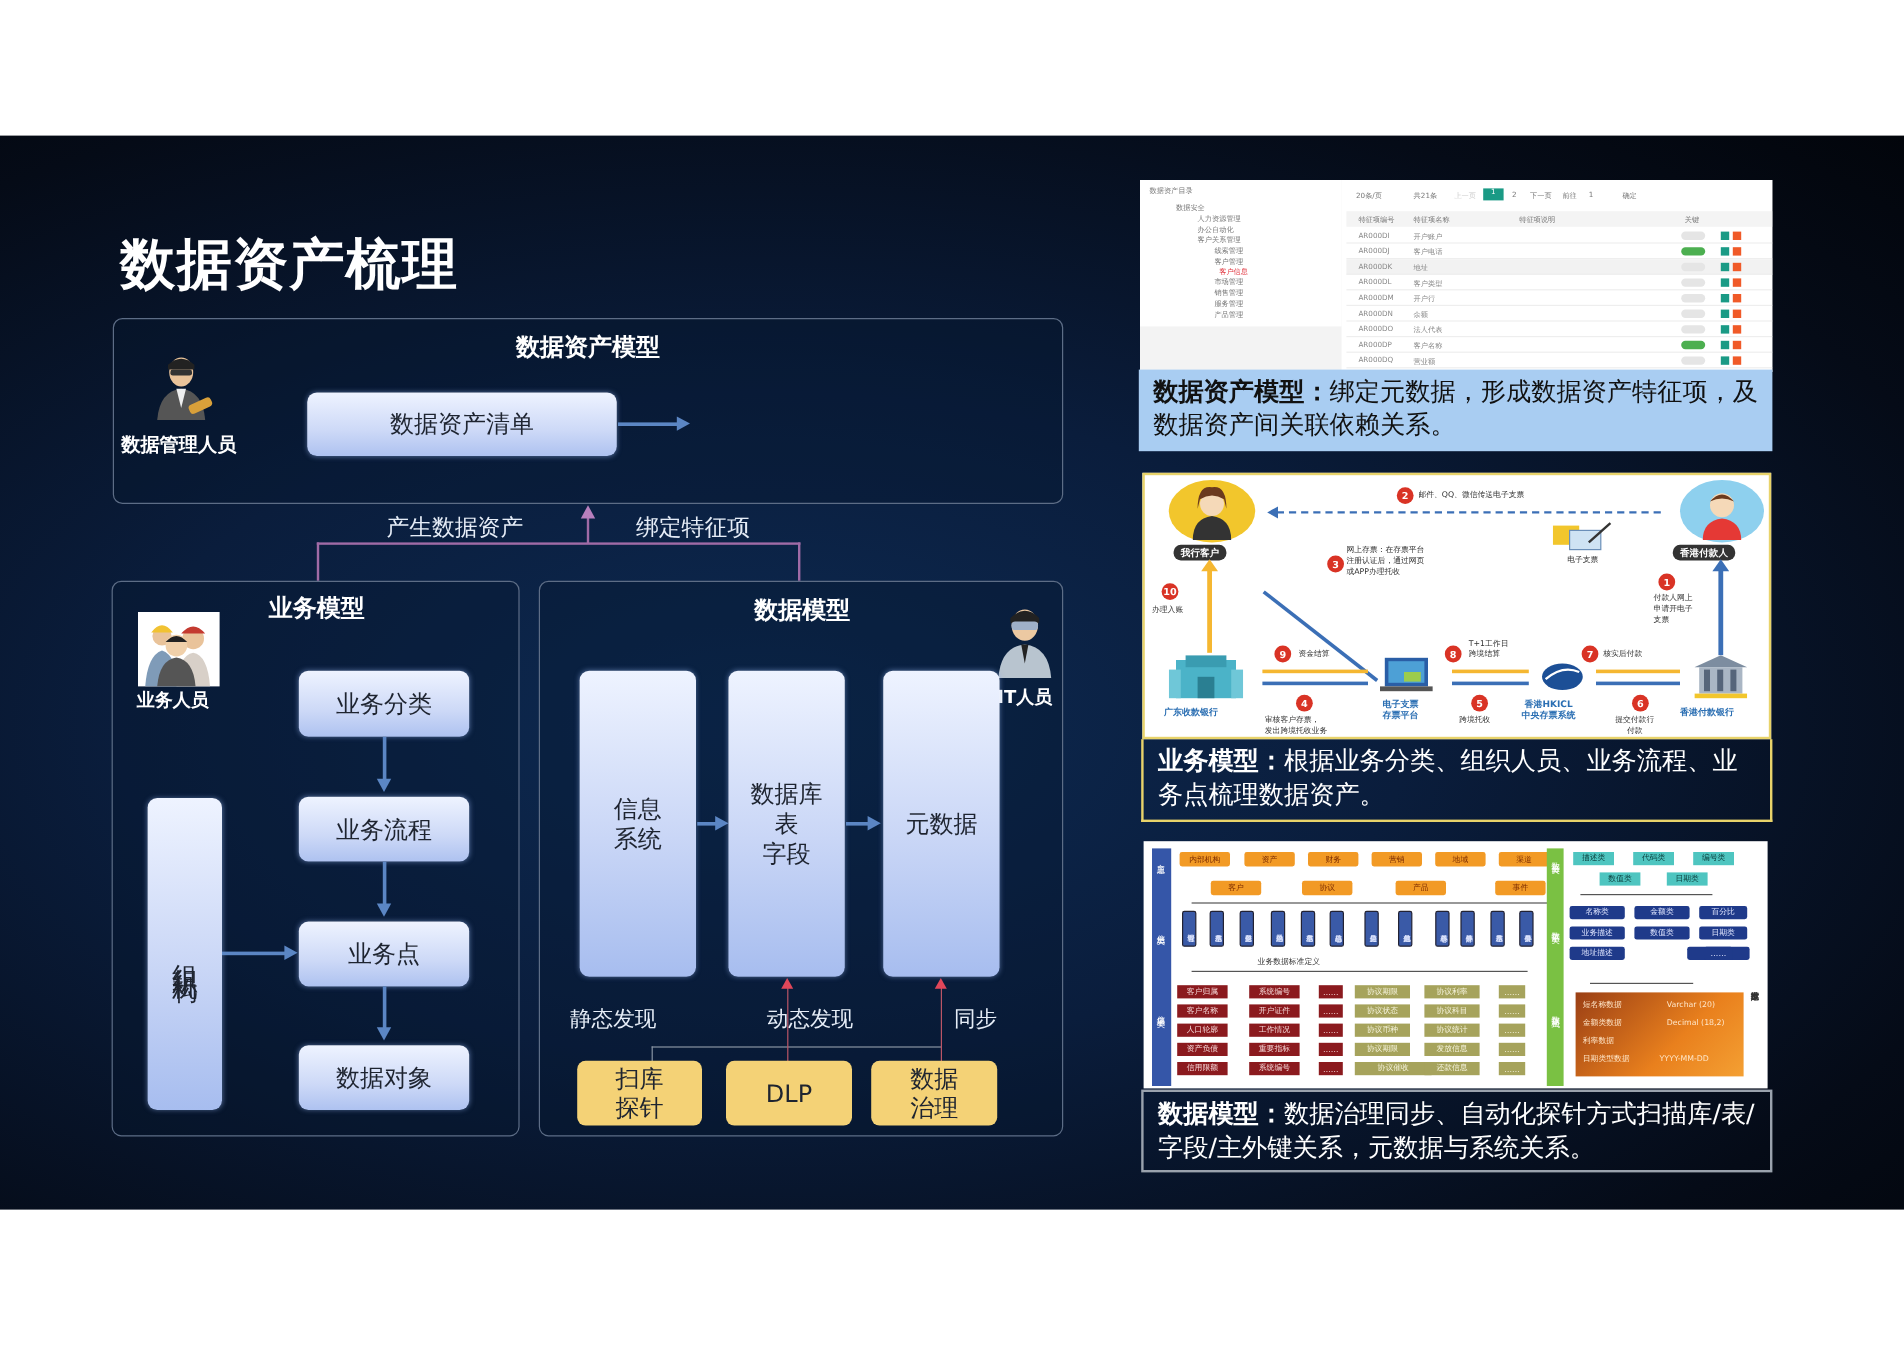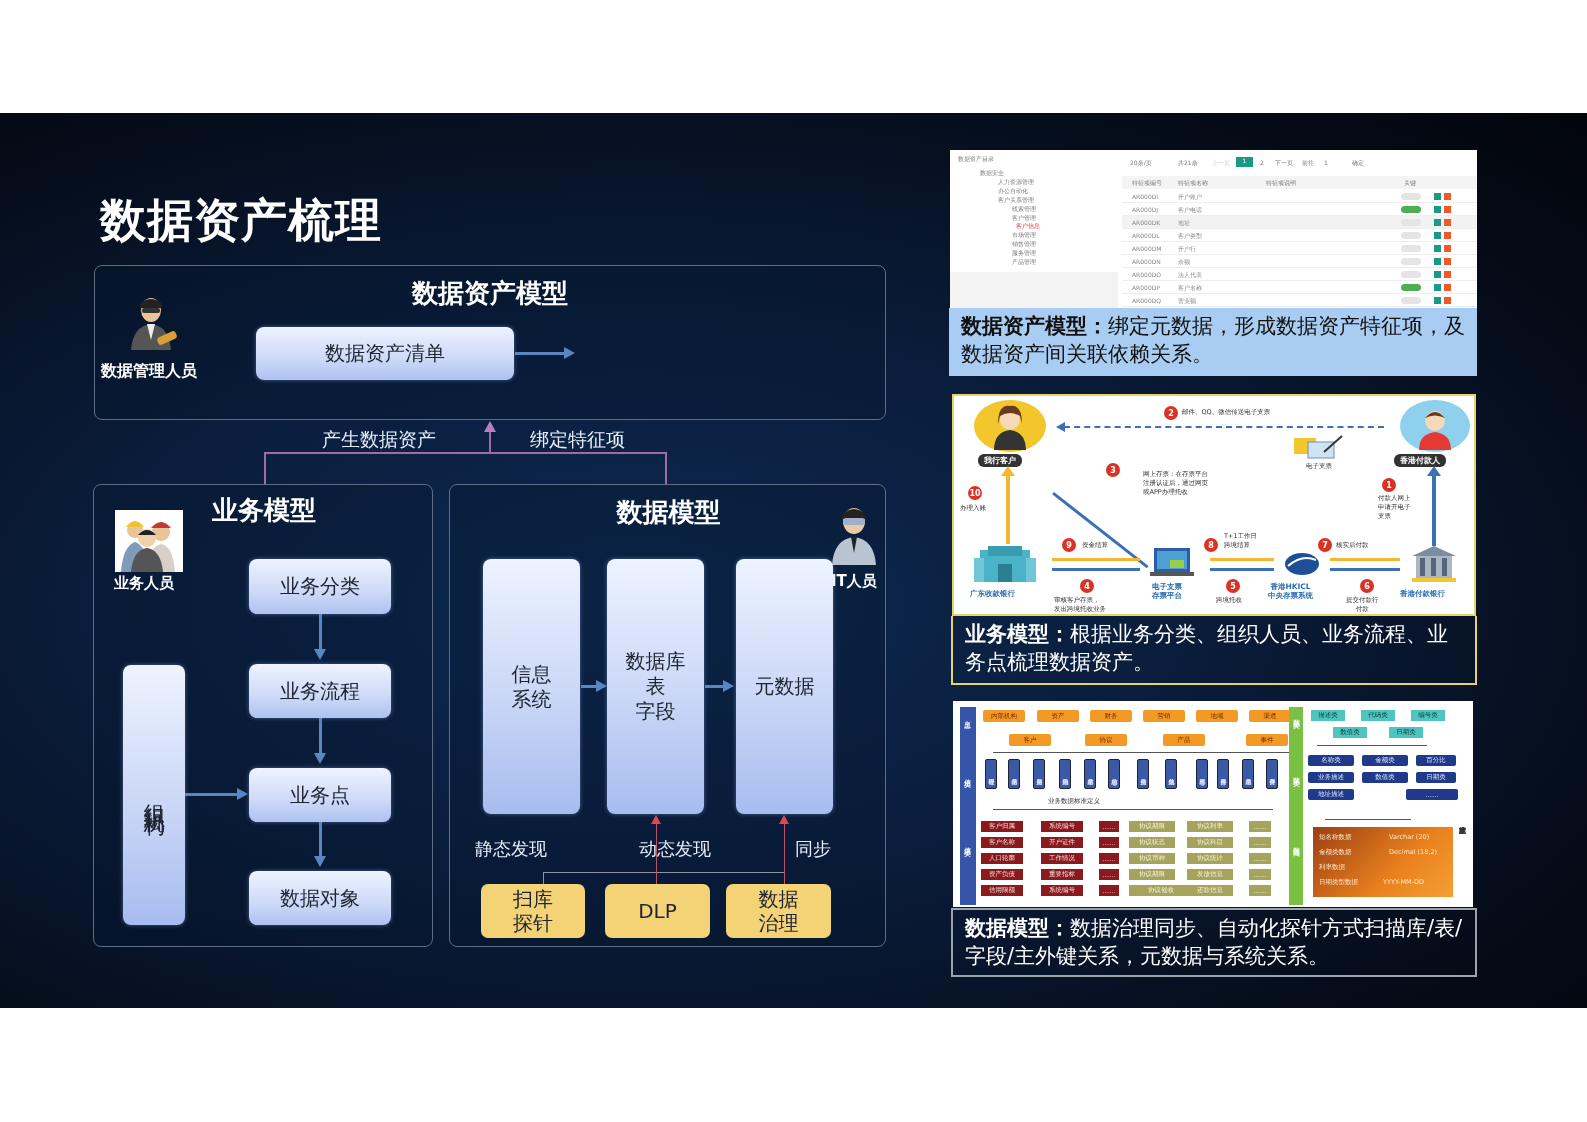--- a/index.html
+++ b/index.html
@@ -1,21 +1,21 @@
 <!DOCTYPE html>
 <html><head>
 <meta charset="utf-8">
 <style>
 *{box-sizing:border-box;margin:0;padding:0}
 html,body{width:1587px;height:1122px;background:#fff;overflow:hidden;font-family:"DejaVu Sans","Liberation Sans",sans-serif}
 .slide{position:absolute;left:0;top:113px;width:1587px;height:895px;background:radial-gradient(ellipse at 40% 55%,#0d2a52 0%,#0a1d3c 40%,#050b17 80%,#02050b 100%)}
 .abs{position:absolute}
 .title{left:100px;top:77px;font-size:46px;font-weight:bold;color:#fff;letter-spacing:1px}
 .panel{position:absolute;border:1.5px solid #5d6d86;border-radius:8px;background:rgba(7,22,45,0.35)}
-.ptitle{position:absolute;width:100%;text-align:center;color:#fff;font-weight:bold;font-size:26px}
+.ptitle{position:absolute;width:100%;text-align:center;color:#fff;font-weight:bold;font-size:20px}
 .box{position:absolute;border-radius:8px;background:linear-gradient(to bottom,#eef3ff 0%,#cdd9f7 60%,#aec2f0 100%);color:#1e2430;display:flex;align-items:center;justify-content:center;text-align:center;font-size:20px;line-height:1.25;box-shadow:0 0 4px rgba(140,170,230,.5)}
 .tall{background:linear-gradient(to bottom,#eef3ff 0%,#c9d6f6 55%,#a7bdef 100%)}
 .ybox{position:absolute;border-radius:7px;background:#f4d276;color:#1e2430;display:flex;align-items:center;justify-content:center;text-align:center;font-size:20px;line-height:1.2}
 .lbl{position:absolute;color:#e6edf7;font-size:18px}
 .plabel{position:absolute;color:#fff;font-weight:bold;font-size:15px}
 .line{position:absolute;background:#5b86c4}
 .pline{position:absolute;background:#a06ba6}
 .gline{position:absolute;background:#8893a3}
 .arrow-r{position:absolute;width:0;height:0;border-top:6px solid transparent;border-bottom:6px solid transparent;border-left:11px solid #5b86c4}
 .arrow-d{position:absolute;width:0;height:0;border-left:6px solid transparent;border-right:6px solid transparent;border-top:11px solid #5b86c4}
@@ -279,21 +279,21 @@
     <div class="biz" style="left:228px;top:12px;">邮件、QQ、微信传送电子支票</div>
 
     <svg style="position:absolute;left:340px;top:38px" width="50" height="26" viewBox="0 0 50 26">
         <rect x="0" y="4" width="22" height="16" fill="#f2c62c"></rect>
         <rect x="14" y="8" width="26" height="16" fill="#cfe3f3" stroke="#6b8fb8"></rect>
         <line x1="30" y1="18" x2="48" y2="2" stroke="#333" stroke-width="2"></line>
       </svg>
     <div class="biz" style="left:352px;top:66px;">电子支票</div>
 
     <div class="badge" style="left:152px;top:67px;">3</div>
-    <div class="biz" style="left:189px;top:58px;white-space:pre;line-height:9px;margin-top:16px;">网上存票：在存票平台
+    <div class="biz" style="left:168px;top:58px;white-space:pre;line-height:9px;">网上存票：在存票平台
 注册认证后，通过网页
 或APP办理托收</div>
     <div style="position:absolute;left:100px;top:96px;width:120px;height:3px;background:#3b6fb6;transform:rotate(38deg);transform-origin:0 0;"></div>
 
     <div class="badge" style="left:14px;top:90px;">10</div>
     <div class="biz" style="left:6px;top:108px;">办理入账</div>
     <div style="position:absolute;left:52px;top:78px;width:4px;height:70px;background:#f5b731;"></div>
     <div style="position:absolute;left:47px;top:70px;width:0;height:0;border-left:7px solid transparent;border-right:7px solid transparent;border-bottom:10px solid #f5b731;"></div>
 
     <div class="badge" style="left:428px;top:82px;">1</div>

